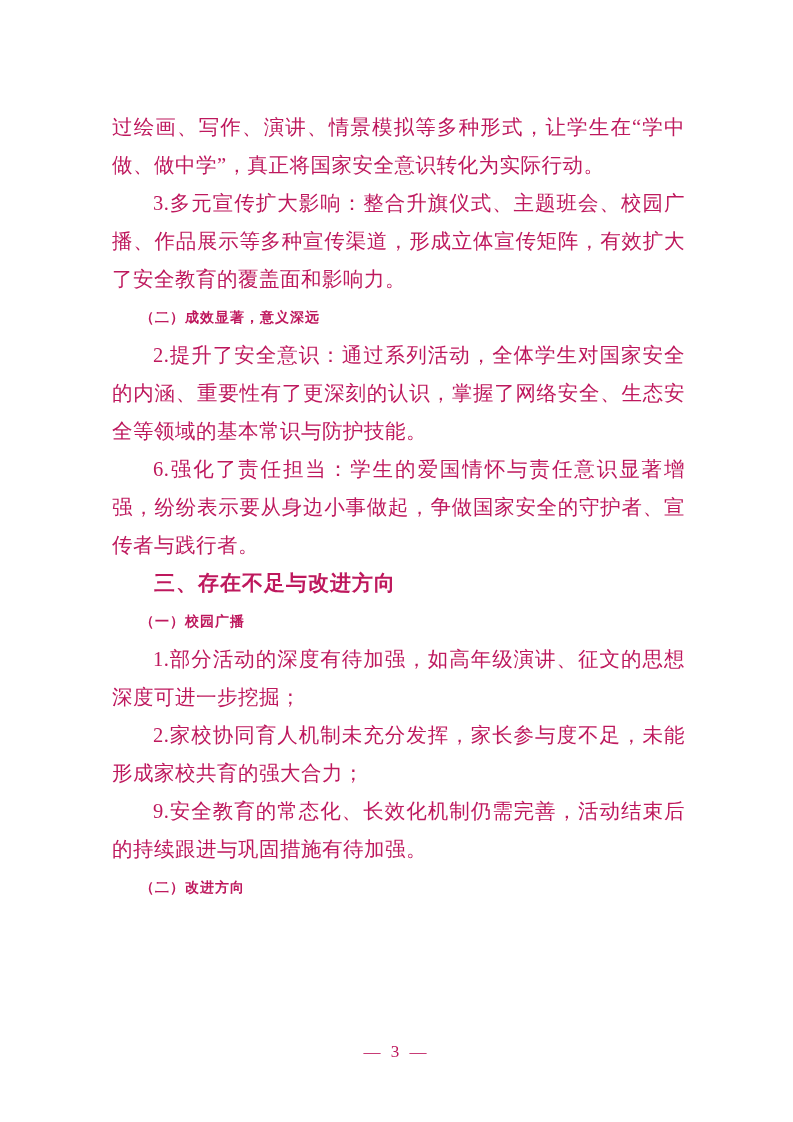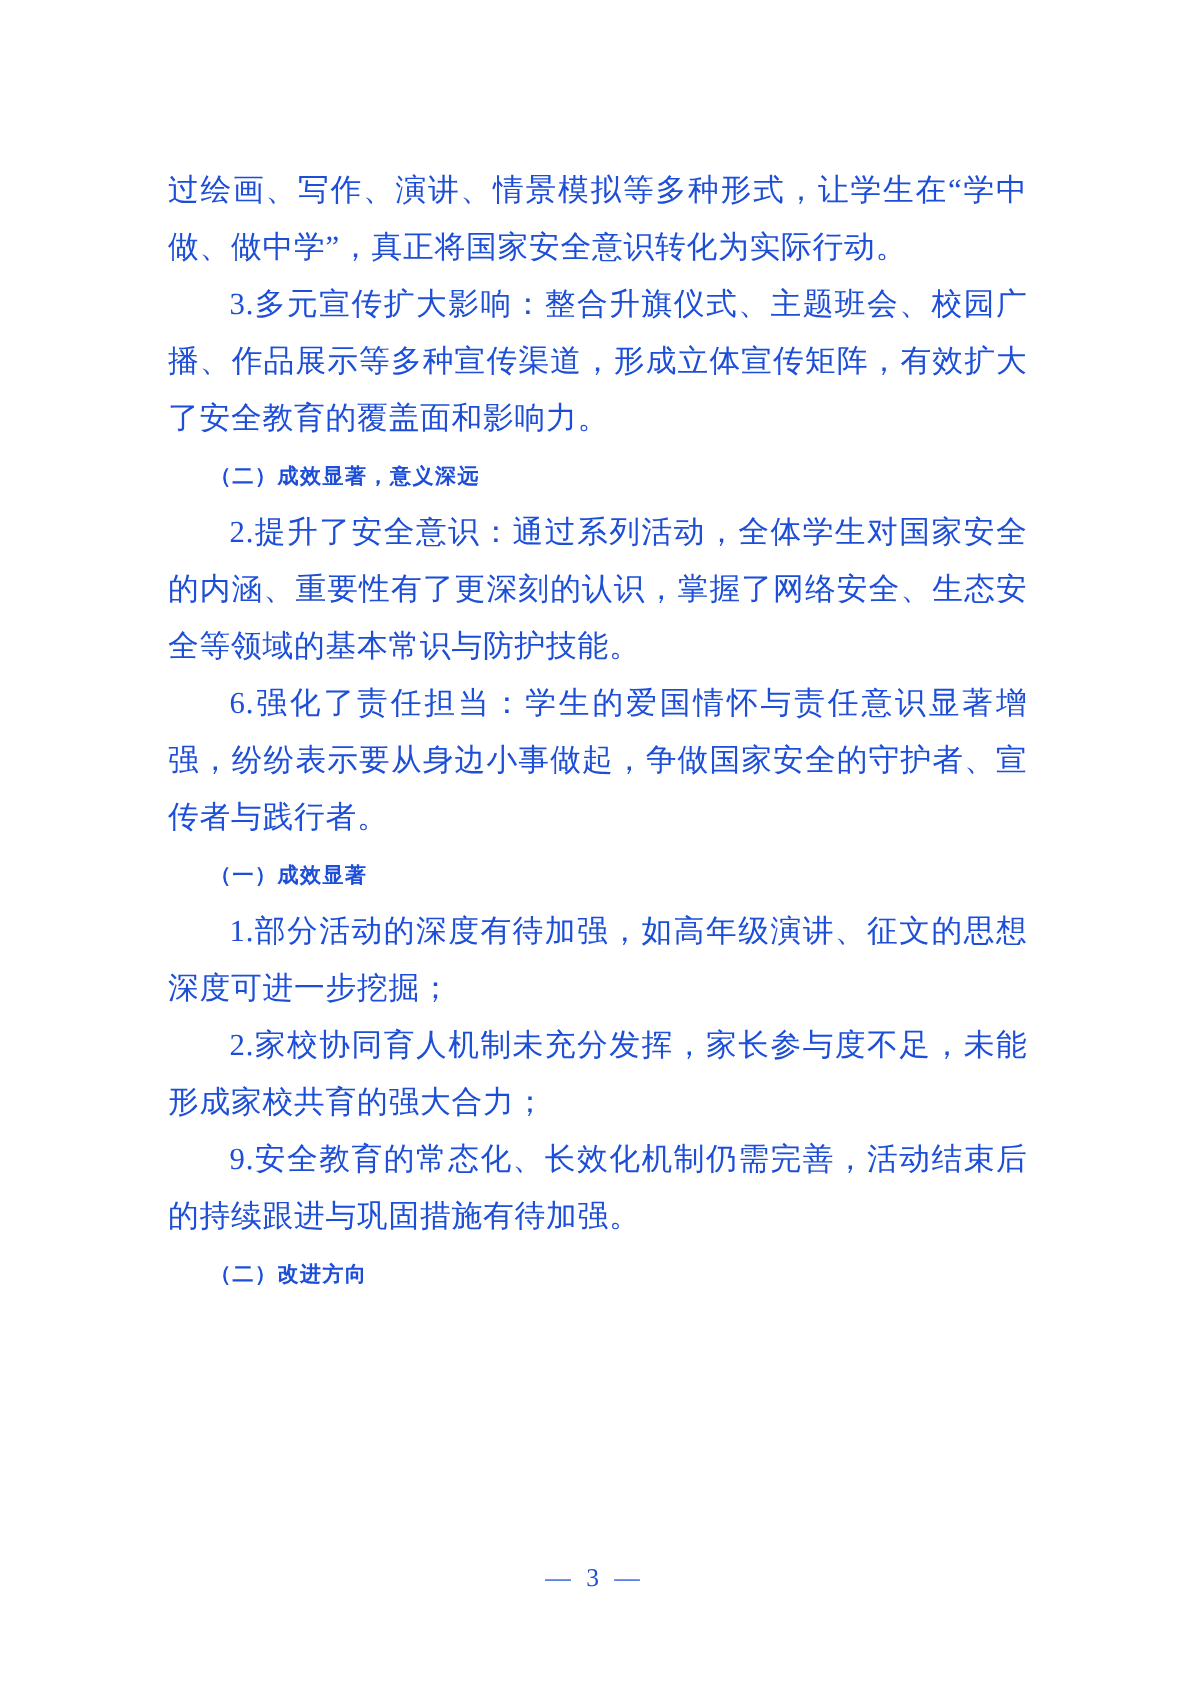--- a/index.html
+++ b/index.html
@@ -8,21 +8,21 @@
     background: #ffffff;
   }
   .page {
     position: relative;
     width: 793px;
     height: 1122px;
     background: #ffffff;
     box-sizing: border-box;
     padding: 108px 108px 0 112px;
     font-family: "Liberation Serif", "DejaVu Serif", serif;
-    color: #1d4ed8;
+    color: #be185d;
     overflow: hidden;
   }
   .content p {
     margin: 0;
     font-size: 20.5px;
     line-height: 38px;
     text-align: justify;
     letter-spacing: 0.5px;
     word-break: break-all;
   }
@@ -55,20 +55,21 @@
 </head>
 <body>
 
 <div class="page">
   <div class="content" id="content">
       <p class="body">过绘画、写作、演讲、情景模拟等多种形式，让学生在“学中做、做中学”，真正将国家安全意识转化为实际行动。</p>
       <p class="body indent">3.多元宣传扩大影响：整合升旗仪式、主题班会、校园广播、作品展示等多种宣传渠道，形成立体宣传矩阵，有效扩大了安全教育的覆盖面和影响力。</p>
       <p class="subheading indent">（二）成效显著，意义深远</p>
       <p class="body indent">2.提升了安全意识：通过系列活动，全体学生对国家安全的内涵、重要性有了更深刻的认识，掌握了网络安全、生态安全等领域的基本常识与防护技能。</p>
       <p class="body indent">6.强化了责任担当：学生的爱国情怀与责任意识显著增强，纷纷表示要从身边小事做起，争做国家安全的守护者、宣传者与践行者。</p>
-      <p class="subheading indent">（一）成效显著</p>
+      <p class="heading indent">三、存在不足与改进方向</p>
+      <p class="subheading indent">（一）校园广播</p>
       <p class="body indent">1.部分活动的深度有待加强，如高年级演讲、征文的思想深度可进一步挖掘；</p>
       <p class="body indent">2.家校协同育人机制未充分发挥，家长参与度不足，未能形成家校共育的强大合力；</p>
       <p class="body indent">9.安全教育的常态化、长效化机制仍需完善，活动结束后的持续跟进与巩固措施有待加强。</p>
       <p class="subheading indent">（二）改进方向</p>
     </div>
   <div class="footer">— 3 —</div>
 </div>
 
 </body></html>

